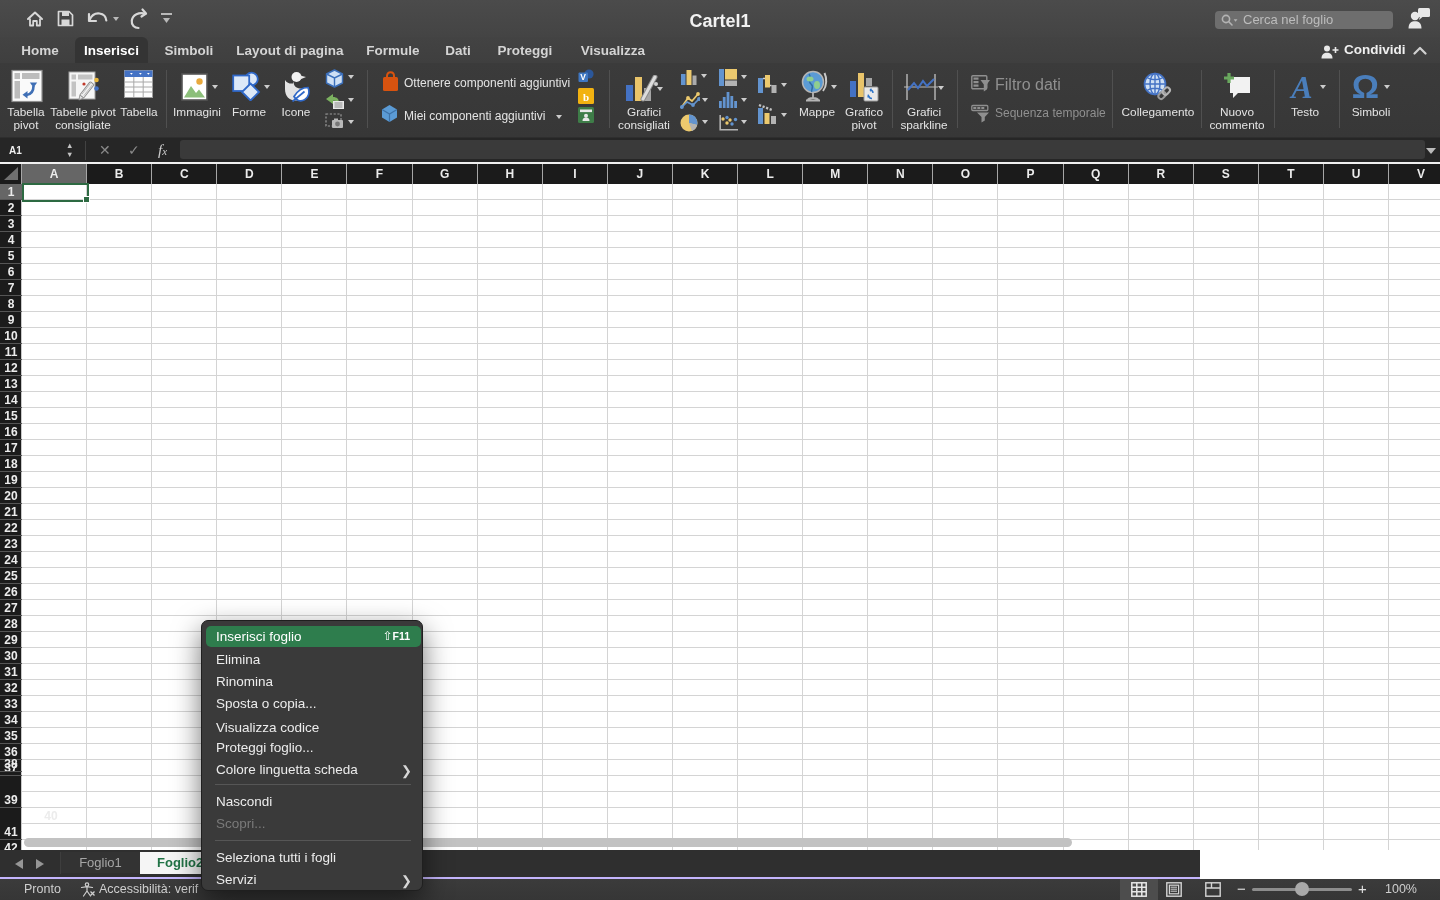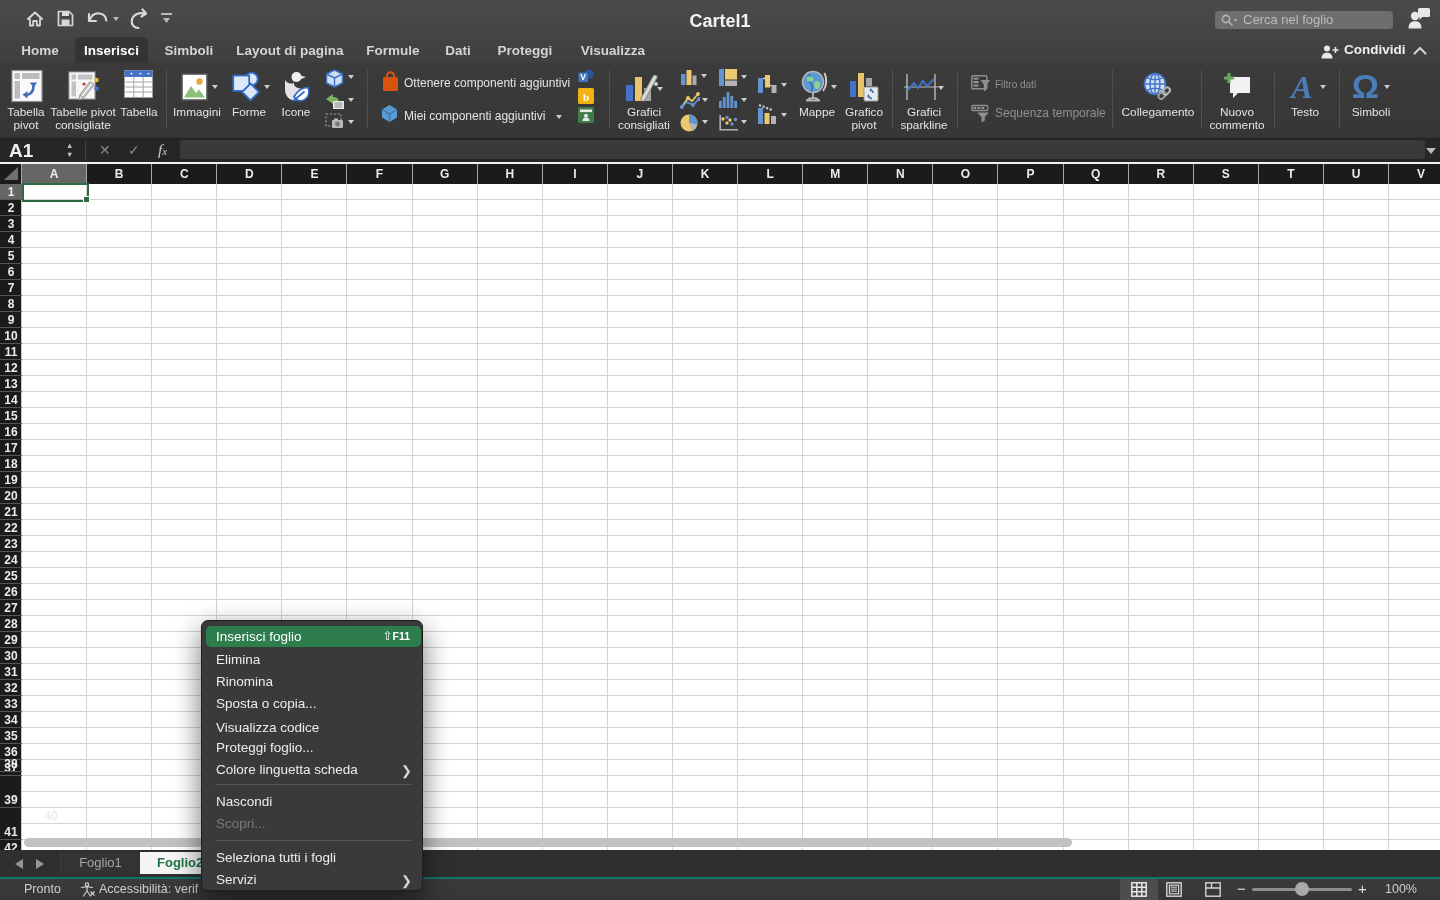--- a/index.html
+++ b/index.html
@@ -50,21 +50,21 @@
     repeating-linear-gradient(to bottom, transparent 0, transparent 15px, #d4d4d4 15px, #d4d4d4 16px);
 }
 #selbox { position:absolute; left:22px; top:21px; width:67px; height:19px;
   border:2px solid #2d6a42; background:transparent; }
 #selhandle { position:absolute; left:83px; top:34px; width:7px; height:7px; background:#2d6a42;
   border:1px solid #ffffff; }
 #hscroll { position:absolute; left:24px; top:676px; width:1048px; height:9px; background:#c2c2c2;
   border-radius:5px; }
 
 
-#sheetbar { position:absolute; left:0; top:850px; width:1440px; height:29px; background:#2f2f2f; border-bottom:2px solid #0f766e; }
+#sheetbar { position:absolute; left:0; top:850px; width:1200px; height:29px; background:#2f2f2f; border-bottom:2px solid #c4b5fd; }
 #navsep { position:absolute; left:60px; top:2px; height:22px; width:1px; background:#3e3e3e; }
 #tab1 { position:absolute; left:61px; top:2px; width:79px; height:21px; background:#333333;
   color:#a6a6a6; font-size:13px; line-height:21px; text-align:center; }
 #tab2 { position:absolute; left:140px; top:2px; width:120px; height:22px; background:#f5f5f5;
   color:#217346; font-size:13px; font-weight:bold; line-height:22px; text-align:left; padding-left:17px; }
 
 
 #statusbar { position:absolute; left:0; top:879px; width:1440px; height:21px; background:linear-gradient(#3b3b3b,#363636); }
 #statusbar .st { position:absolute; color:#cfcfcf; font-size:12.5px; top:3px; }
 #viewbtn { position:absolute; left:1120px; top:0; width:38px; height:21px; background:#4d4d4d; }
@@ -373,21 +373,21 @@
     <div class="dd" style="left:938px;top:23px;"></div>
     <div class="rlabel" style="left:894px;top:43px;width:60px;">Grafici<br>sparkline</div>
 
     <svg class="abs" style="left:971px;top:12px;" width="20" height="19" viewBox="0 0 20 19">
       <rect x="0.8" y="0.8" width="15" height="13" rx="1" fill="none" stroke="#8f8f8f" stroke-width="1.4"></rect>
       <rect x="2.5" y="2.5" width="5" height="2.2" fill="#8f8f8f"></rect>
       <rect x="2.5" y="6" width="5" height="2.2" fill="#8f8f8f"></rect>
       <rect x="2.5" y="9.5" width="5" height="2.2" fill="#8f8f8f"></rect>
       <path d="M9.5 5 H19 L15.8 9.5 V14.5 L12.8 16.5 V9.5 Z" fill="#8f8f8f"></path>
     </svg>
-    <div class="rlabel gray" style="left:995px;top:15px;text-align:left;font-size:10px;">Filtro dati</div>
+    <div class="rlabel gray" style="left:995px;top:15px;text-align:left;font-size:16px;">Filtro dati</div>
     <svg class="abs" style="left:971px;top:41px;" width="20" height="19" viewBox="0 0 20 19">
       <rect x="0.8" y="1.5" width="16" height="5" rx="1" fill="none" stroke="#8f8f8f" stroke-width="1.3"></rect>
       <rect x="2.3" y="3" width="3" height="2" fill="#8f8f8f"></rect>
         <rect x="6.3" y="3" width="3" height="2" fill="#8f8f8f"></rect>
         <rect x="10.3" y="3" width="3" height="2" fill="#8f8f8f"></rect>
       <path d="M6 8.5 H18 L13.8 13 V16.5 L10.5 18.5 V13 Z" fill="#8f8f8f"></path>
     </svg>
     <div class="rlabel gray" style="left:995px;top:44px;text-align:left;font-size:12px;">Sequenza temporale</div>
 
     <svg class="abs" style="left:1142px;top:9px;" width="32" height="30" viewBox="0 0 32 30">
@@ -414,21 +414,21 @@
     <div class="rlabel" style="left:1286px;top:43px;width:38px;">Testo</div>
 
     <svg class="abs" style="left:1350px;top:8px;" width="31" height="31" viewBox="0 0 31 31">
       <text x="15.5" y="27" font-size="34" font-weight="bold" fill="#4a7ebb" text-anchor="middle" font-family="Liberation Sans">Ω</text>
     </svg>
     <div class="dd" style="left:1384px;top:22px;"></div>
     <div class="rlabel" style="left:1346px;top:43px;width:50px;">Simboli</div>
   </div>
 
   <div id="fbar">
-    <div style="position:absolute;left:9px;top:0;height:25px;line-height:26px;color:#f0f0f0;font-size:19px;font-weight:bold;">A1</div>
+    <div style="position:absolute;left:9px;top:0;height:25px;line-height:26px;color:#f0f0f0;font-size:10px;font-weight:bold;">A1</div>
     <div style="position:absolute;left:66px;top:4px;color:#c4c4c4;font-size:7.5px;line-height:8.5px;">▲<br>▼</div>
     <div style="position:absolute;left:85px;top:3px;width:1px;height:19px;background:#424242;"></div>
     <div style="position:absolute;left:99px;top:4px;color:#8a8a8a;font-size:14px;">✕</div>
     <div style="position:absolute;left:128px;top:4px;color:#8a8a8a;font-size:14px;">✓</div>
     <div style="position:absolute;left:158px;top:3px;color:#cccccc;font-size:15.5px;font-style:italic;font-family:'Liberation Serif',serif;">f<span style="font-size:11px;">x</span></div>
     <div id="ffield"></div>
     <div class="abs" style="right:4px;top:10px;width:0;height:0;border-left:5.5px solid transparent;border-right:5.5px solid transparent;border-top:6.5px solid #bababa;"></div>
   </div>
 
   <div id="grid">

